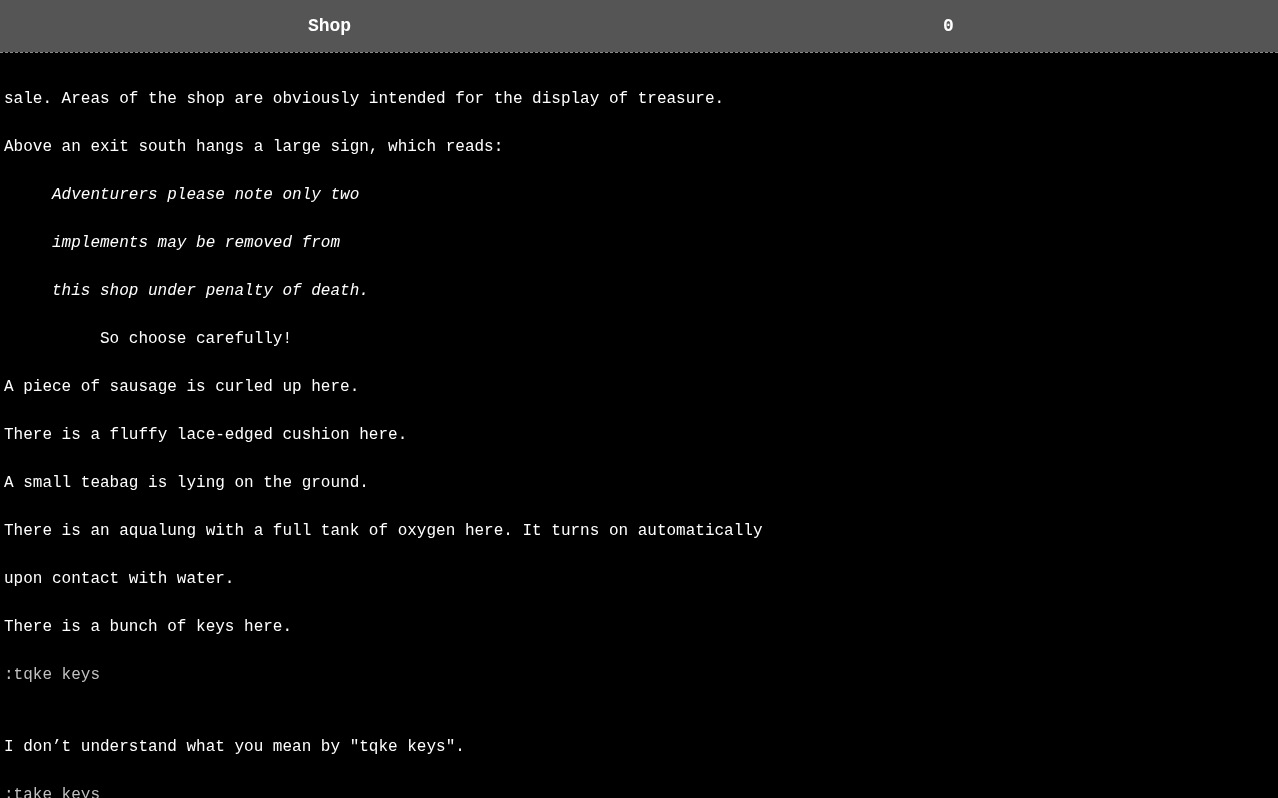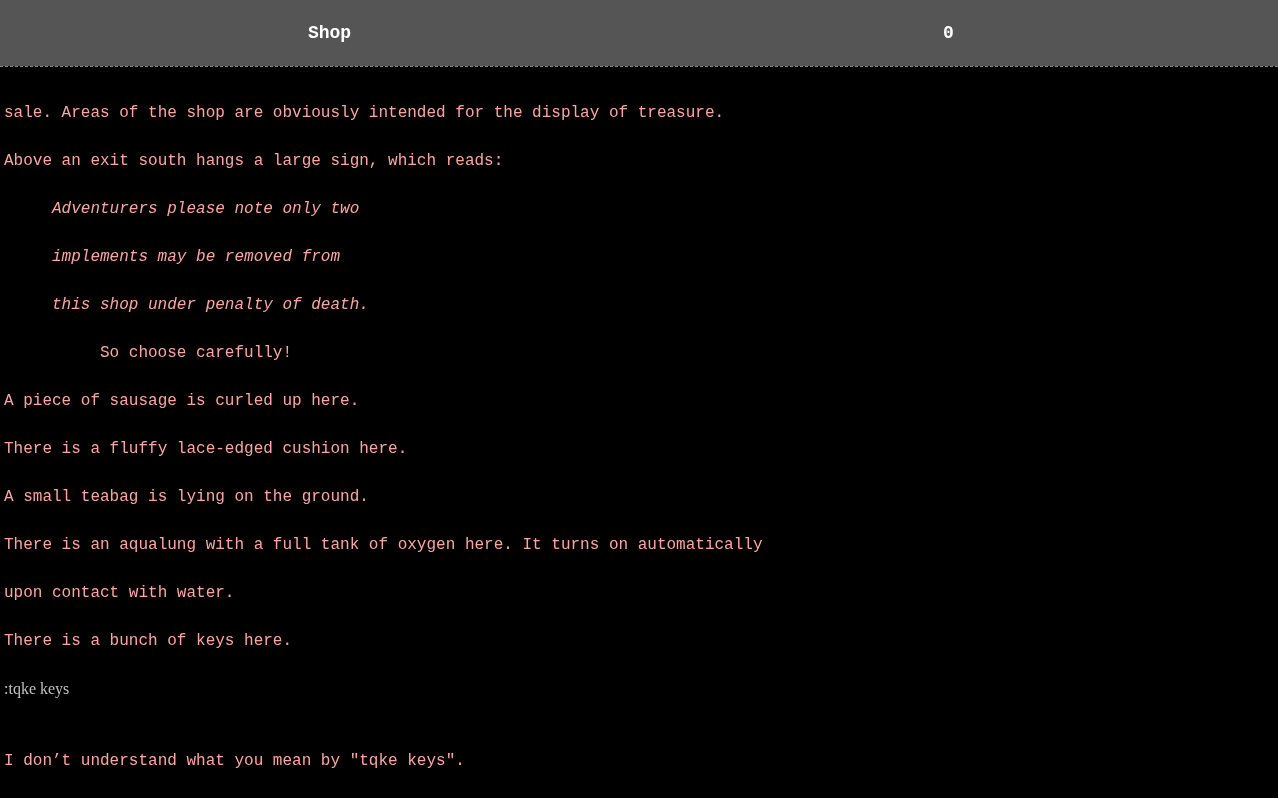--- a/index.html
+++ b/index.html
@@ -18,21 +18,21 @@
       overflow: hidden;
     }
 
     #header {
       background-color: #555555;
       display: flex;
       flex-direction: row;
       align-items: center;
       justify-content: space-between;
       padding: 8px 20px;
-      height: 66px;
+      height: 52px;
     }
 
     #header-title {
       color: #ffffff;
       font-family: 'Courier New', Courier, monospace;
       font-size: 18px;
       font-weight: bold;
       flex: 1;
       text-align: center;
     }
@@ -70,25 +70,24 @@
       padding-left: 48px;
       font-style: italic;
     }
 
     .indent2 {
       padding-left: 96px;
     }
 
     .command-line {
       color: #c0c0c0;
-      font-family: Liberation Serif, serif;
     }
 
     .response-line {
-      color: #fca5a5;
+      color: #ffffff;
     }
 
     .blank-line {
       display: block;
       height: 1.5em;
     }
   </style>
 </head>
 <body>
 

